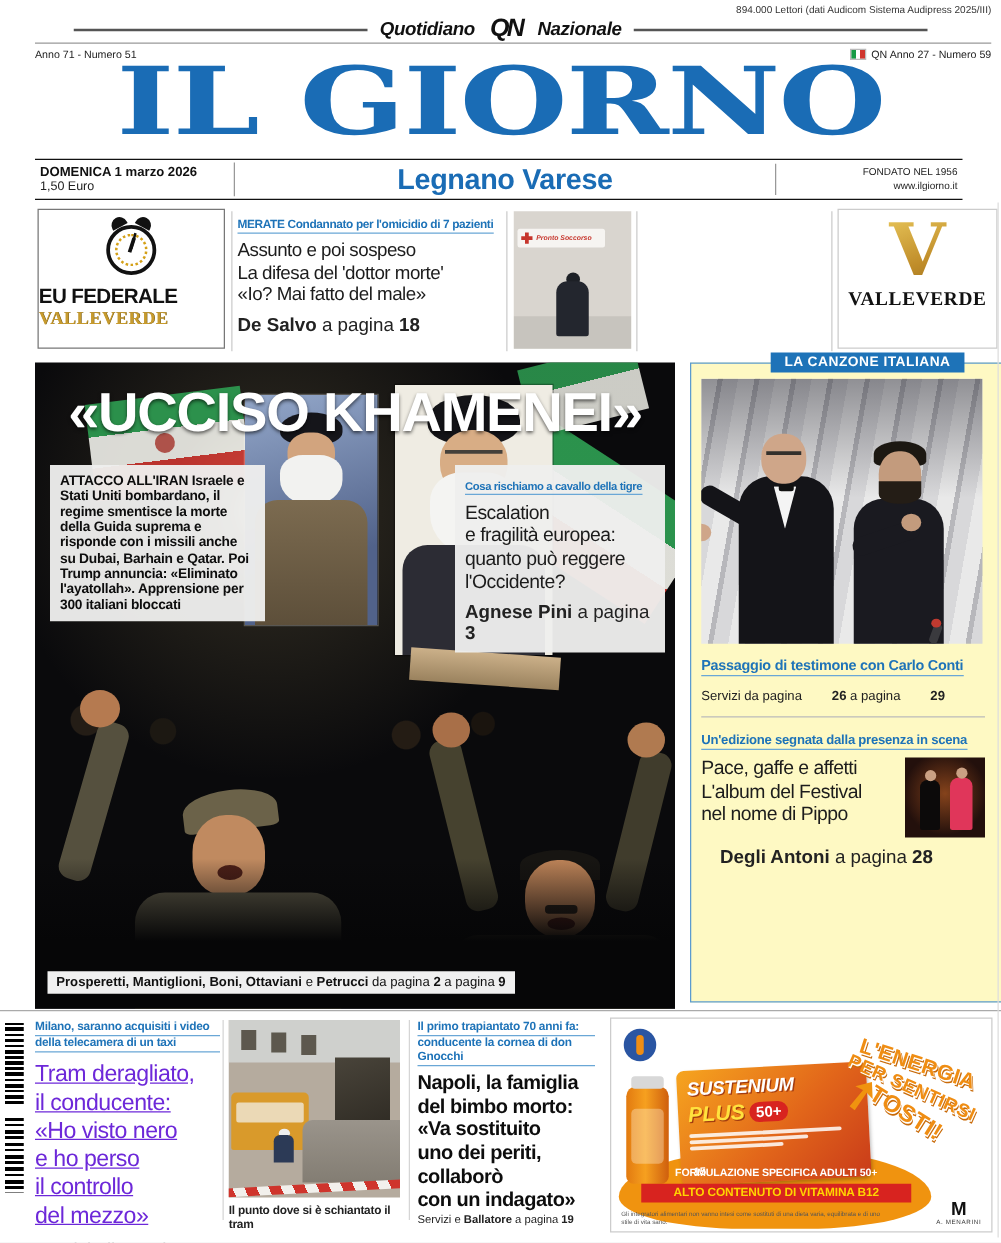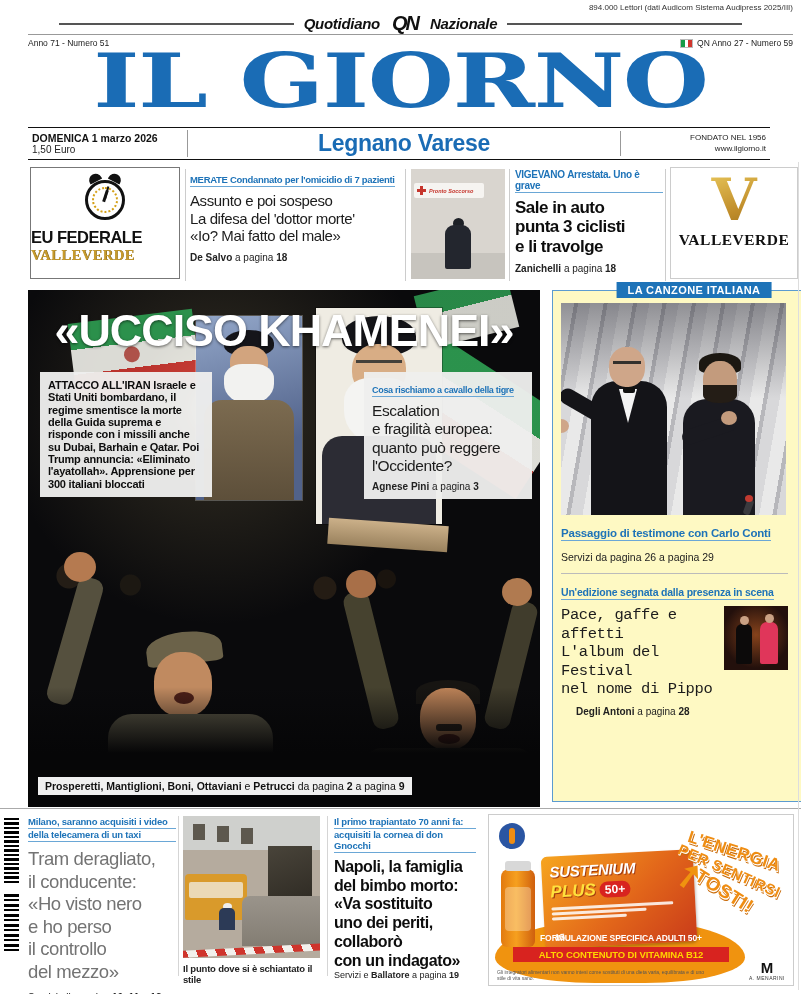--- a/index.html
+++ b/index.html
@@ -37,21 +37,21 @@
   .clock .bell-l, .clock .bell-r { position:absolute; top:0; width:13px; height:8px; background:#111; border-radius:8px 8px 0 0; }
   .clock .bell-l { left:8px; transform:rotate(-28deg); }
   .clock .bell-r { right:8px; transform:rotate(28deg); }
   .ad1-l1 { font-size:16.5px; font-weight:900; letter-spacing:-0.5px; margin-top:4px; }
   .ad1-l2 { font-family:"Liberation Serif", serif; font-size:14.5px; font-weight:900; color:#c79b2e; letter-spacing:0.5px; text-shadow:0.4px 0.4px 0 #6e5412; }
   .story-t { position:absolute; top:2px; }
   .kicker { display:inline-block; color:#1e73b8; font-weight:700; border-bottom:1px solid #6aa7d6; padding-bottom:1px; }
   .ktag { font-weight:900; }
   .hl-light { font-weight:400; color:#1c1c1c; white-space:pre-line; }
   .hl-bold { font-weight:800; color:#0d0d0d; white-space:pre-line; }
-  .byline { font-size:10px; color:#222; }
+  .byline { font-size:15px; color:#222; }
   .byline b { font-weight:800; }
   .merate { left:162px; width:208px; }
   .merate .kicker { font-size:9.5px; letter-spacing:-0.3px; }
   .merate .hl-light { font-size:15px; line-height:1.18; letter-spacing:-0.4px; margin-top:5px; }
   .merate .byline { margin-top:7px; }
   .photo-ps { position:absolute; left:383px; top:2px; width:94px; height:110px; background:#d9d5cf; overflow:hidden; }
   .ps-sign { position:absolute; left:3px; top:14px; width:70px; height:15px; background:#f6f4f1; border-radius:2px; display:flex; align-items:center; gap:3px; padding:0 3px; }
   .ps-cross { width:9px; height:9px; background:
       linear-gradient(#c6352c,#c6352c) 50% 50%/9px 3px no-repeat,
       linear-gradient(#c6352c,#c6352c) 50% 50%/3px 9px no-repeat; }
@@ -138,43 +138,43 @@
   .m2-hair { position:absolute; left:138px; top:50px; width:42px; height:20px; background:#1c1812; border-radius:50% 50% 20% 20%; }
   .m2-beard { position:absolute; left:142px; top:82px; width:34px; height:18px; background:#241d16; border-radius:0 0 45% 45%; }
   .m2-arm { position:absolute; left:120px; top:120px; width:56px; height:15px; background:#1a1a20; border-radius:8px; transform:rotate(-18deg); }
   .m2-hand { position:absolute; left:160px; top:108px; width:16px; height:14px; background:#c39b7d; border-radius:50%; }
   .m2-mic { position:absolute; left:184px; top:196px; width:7px; height:16px; background:#3a3a3e; border-radius:3px; transform:rotate(20deg); }
   .m2-mictip { position:absolute; left:184px; top:192px; width:8px; height:7px; background:#c03a30; border-radius:50%; }
   .sr-body { position:absolute; top:232px; left:8px; width:227px; }
   .sr-body .kicker { font-size:11.5px; letter-spacing:-0.2px; }
   .sr-hl1 { font-size:20px; font-weight:900; color:#0d0d0d; line-height:1.13; letter-spacing:-0.4px; white-space:pre-line; margin-top:6px; }
   .sr-services { font-size:10.5px; margin-top:10px; color:#222; }
-  .sr-services b { font-weight:400; }
+  .sr-services b { font-weight:700;margin-left:21px; }
   .sr-div { border-top:1px solid #bbb; margin:10px 0 8px; }
   .sr-k2 { font-size:10.5px !important; }
   .sr-row { display:flex; gap:6px; margin-top:6px; align-items:flex-start; }
-  .sr-hl2 { flex:1; font-size:15.5px; font-weight:400; color:#1c1c1c; line-height:1.2; letter-spacing:-0.4px; white-space:pre-line;font-family:Liberation Mono, monospace; }
+  .sr-hl2 { flex:1; font-size:15.5px; font-weight:400; color:#1c1c1c; line-height:1.2; letter-spacing:-0.4px; white-space:pre-line; }
   .pippo { width:64px; height:64px; background:#23100c; position:relative; overflow:hidden; flex-shrink:0; }
   .pp-glow { position:absolute; inset:0; background:radial-gradient(circle at 50% 45%, rgba(214,108,40,0.55), transparent 70%); }
   .pp-f1 { position:absolute; left:12px; top:18px; width:16px; height:40px; background:#0c0a0a; border-radius:6px 6px 2px 2px; }
   .pp-f1h { position:absolute; left:16px; top:10px; width:9px; height:9px; background:#caa184; border-radius:50%; }
   .pp-f2 { position:absolute; left:36px; top:16px; width:18px; height:42px; background:#e0365a; border-radius:7px 7px 2px 2px; }
   .pp-f2h { position:absolute; left:41px; top:8px; width:9px; height:9px; background:#caa184; border-radius:50%; }
   .sr-by2 { margin-top:7px;padding-left:15px; }
 
   
   .bot-rule { position:absolute; top:808px; left:0; width:100%; border-top:1px solid #aaa; }
   .edge-r { position:absolute; top:162px; right:2px; width:1px; height:828px; background:#ddd; }
   .barcode1 { position:absolute; left:4px; top:818px; width:15px; height:66px; background:repeating-linear-gradient(180deg,#000 0 2px,#fff 2px 4px,#000 4px 7px,#fff 7px 9px); }
   .barcode2 { position:absolute; left:4px; top:894px; width:15px; height:60px; background:repeating-linear-gradient(180deg,#000 0 3px,#fff 3px 5px,#000 5px 7px,#fff 7px 10px); }
   .bsep1 { position:absolute; left:178px; top:816px; width:1px; height:160px; background:#d5d5d5; }
   .bsep2 { position:absolute; left:327px; top:816px; width:1px; height:160px; background:#d5d5d5; }
   .milano { position:absolute; left:28px; top:816px; width:148px; }
   .milano .kicker, .napoli .kicker { display:block; font-size:9.5px; letter-spacing:-0.2px; border-bottom:1px solid #6aa7d6; padding-bottom:1px; }
-  .milano .hl { font-size:18.5px; font-weight:400; color:#737373; line-height:1.22; letter-spacing:-0.4px; white-space:pre-line; margin-top:6px; }
+  .milano .hl { font-size:18.5px; font-weight:400; color:#6d28d9; line-height:1.22; letter-spacing:-0.4px; white-space:pre-line; margin-top:6px;text-decoration:underline; }
   .milano .byline { margin-top:9px; }
   .tramwrap { position:absolute; left:183px; top:816px; width:137px; }
   .tramphoto { position:relative; width:137px; height:142px; background:#b5ab9e; overflow:hidden; }
   .tp-sky { position:absolute; top:0; width:100%; height:34px; background:#cfd0cd; }
   .tp-win { position:absolute; width:12px; height:16px; background:#5d584e; }
   .tp-hole { position:absolute; right:8px; top:30px; width:44px; height:58px; background:linear-gradient(160deg,#49443a,#2e2a23); }
   .tp-tram { position:absolute; left:2px; top:58px; width:62px; height:46px; background:#d99a2b; border-radius:4px 4px 2px 2px; }
   .tp-tram::before { content:""; position:absolute; left:4px; top:8px; right:4px; height:16px; background:rgba(240,238,230,0.75); border-radius:2px; }
   .tp-rubble { position:absolute; right:0; bottom:12px; width:78px; height:50px; background:linear-gradient(180deg,#9a948b,#837d73); border-radius:8px 0 0 0; }
   .tp-worker { position:absolute; left:36px; bottom:28px; width:16px; height:22px; background:#2c3a56; border-radius:5px 5px 0 0; }
@@ -276,27 +276,20 @@
       <div class="ps-sign">
         <span class="ps-cross"></span>
         <span>Pronto Soccorso</span>
       </div>
       <div class="ps-ground"></div>
       <div class="ps-head"></div>
       <div class="ps-man"></div>
     </div>
     <div class="vsep" style="left:481px"></div>
 
-    <div class="story-t vigevano">
-      <div class="kicker"><span class="ktag">VIGEVANO </span><span>Arrestata. Uno è grave</span></div>
-      <div class="hl-bold">Sale in auto
-punta 3 ciclisti
-e li travolge</div>
-      <div class="byline"><b>Zanichelli</b><span> a pagina </span><b>18</b></div>
-    </div>
     <div class="vsep" style="left:637px"></div>
 
     <div class="adbox2">
       <div class="ad2-v">V</div>
       <div class="ad2-name">VALLEVERDE</div>
     </div>
   </div>
 
   <div class="mainphoto">
     <div class="glow"></div>
@@ -417,26 +410,26 @@
       <div class="tp-win" style="left:10px;top:8px"></div>
       <div class="tp-win" style="left:34px;top:10px"></div>
       <div class="tp-win" style="left:58px;top:12px"></div>
       <div class="tp-hole"></div>
       <div class="tp-tram"></div>
       <div class="tp-rubble"></div>
       <div class="tp-helmet"></div>
       <div class="tp-worker"></div>
       <div class="tp-tape"></div>
     </div>
-    <div class="tram-cap">Il punto dove si è schiantato il stile</div>
+    <div class="tram-cap">Il punto dove si è schiantato il tram</div>
   </div>
 
   <div class="napoli">
     <div class="kicker">Il primo trapiantato 70 anni fa:</div>
-    <div class="kicker">acquisiti la cornea di don Gnocchi</div>
+    <div class="kicker">conducente la cornea di don Gnocchi</div>
     <div class="hl">Napoli, la famiglia
 del bimbo morto:
 «Va sostituito
 uno dei periti,
 collaborò
 con un indagato»</div>
     <div class="byline"><span>Servizi e </span><b>Ballatore</b><span> a pagina </span><b>19</b></div>
   </div>
 
   <div class="sust">

